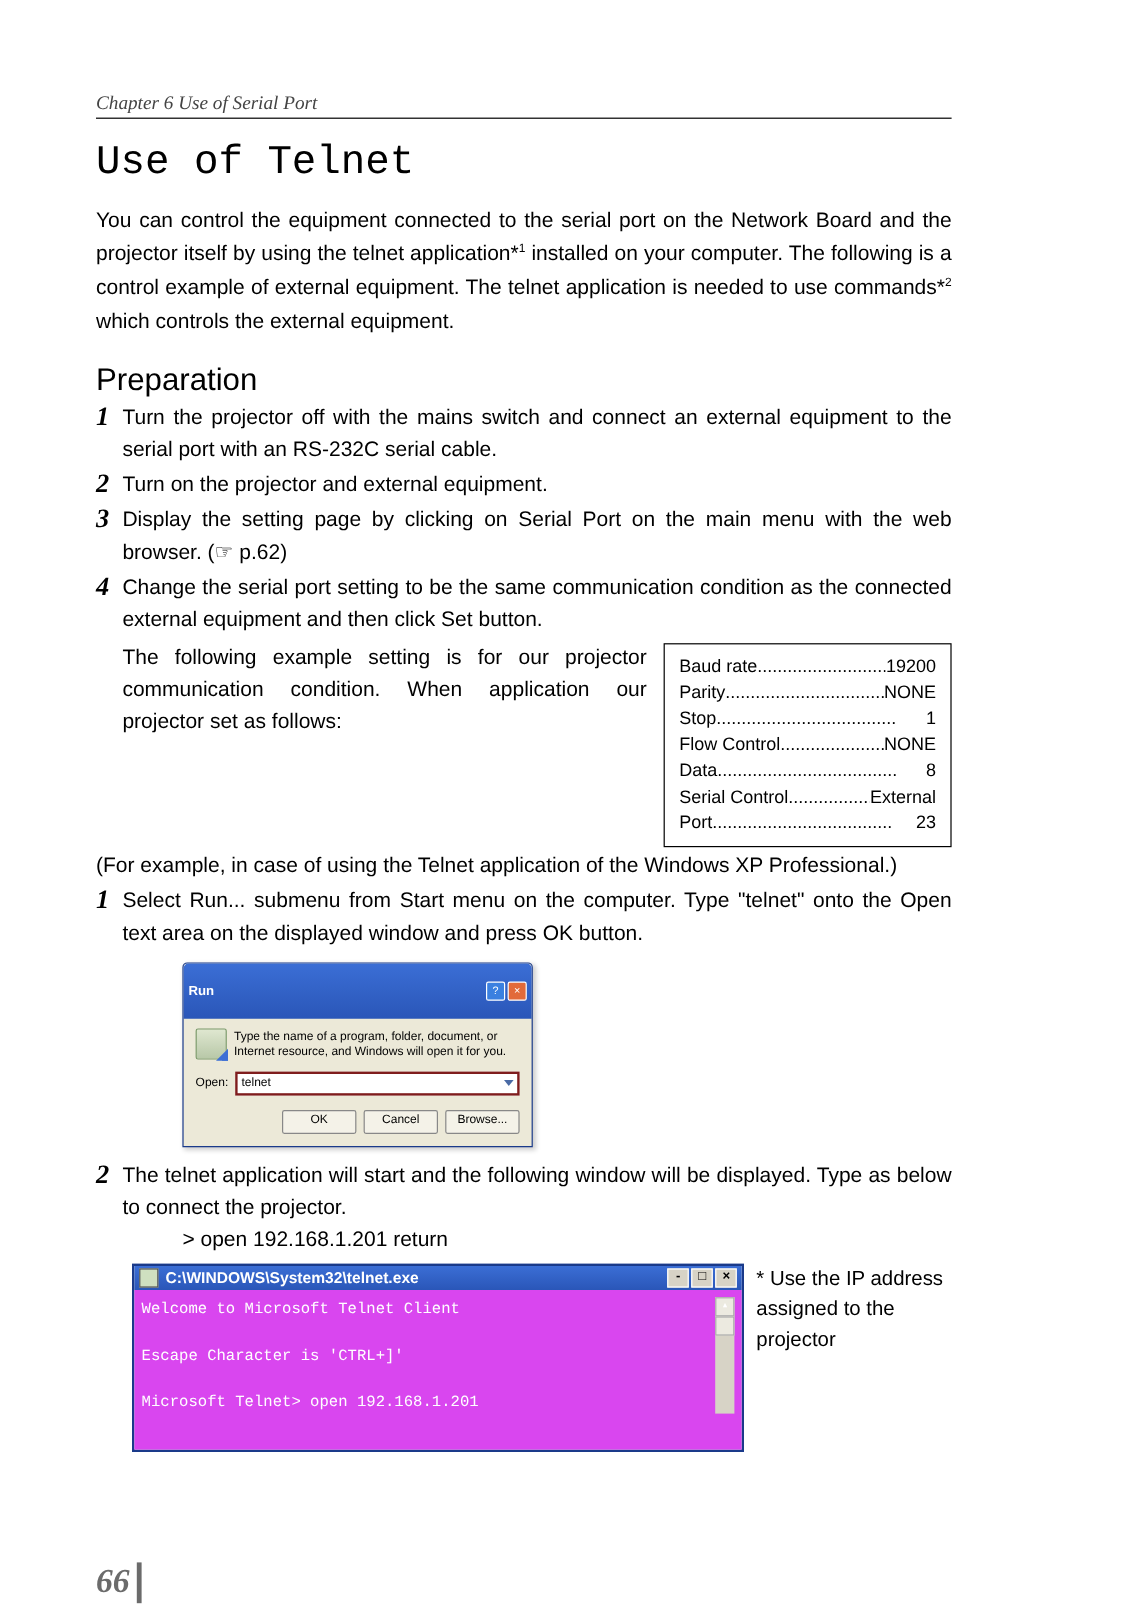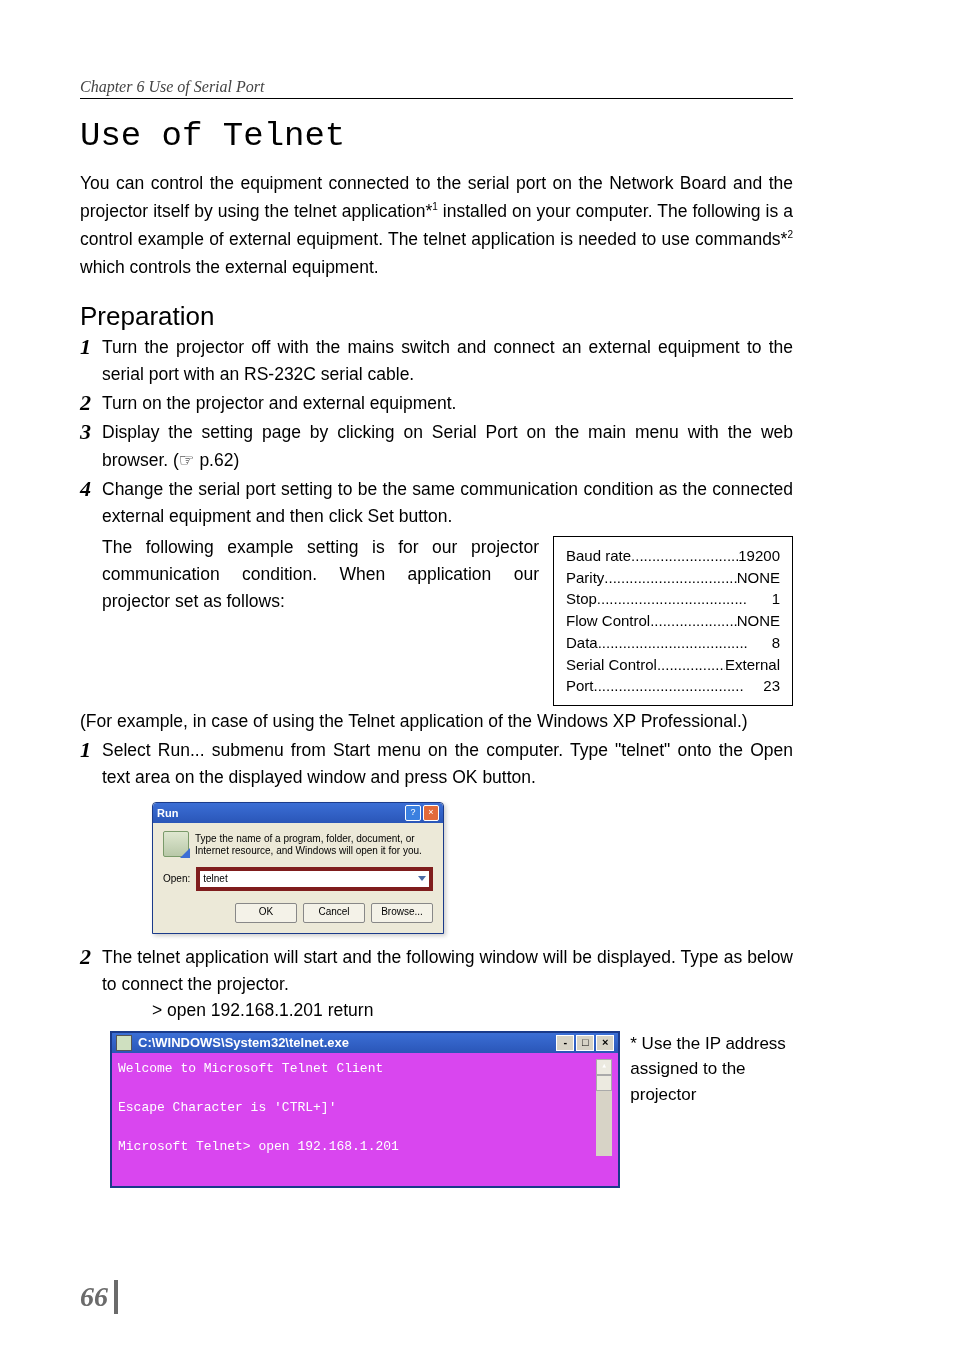--- a/index.html
+++ b/index.html
@@ -101,21 +101,21 @@
     margin: 10px 0 10px 72px;
     border: 1px solid #1a3a8a;
     border-radius: 4px 4px 0 0;
     font-size: 10px;
     background: #ece9d8;
     box-shadow: 2px 2px 4px rgba(0,0,0,.2);
   }
   .run-titlebar {
     background: linear-gradient(#3b6ed5,#2a56b8);
     color: #fff;
-    padding: 2px 4px;
+    padding: 15px 4px;
     display: flex;
     align-items: center;
     border-radius: 4px 4px 0 0;
     height: 16px;
     justify-content: flex-end;
   }
   .run-titlebar .t { flex:1; font-weight:bold; font-size:11px;}
   .run-titlebar .ctl {
     width: 14px; height: 14px; background:#e26a3a; border:1px solid #fff;
     margin-left:2px; font-size:9px; text-align:center; line-height:12px; color:#fff; border-radius:2px;
@@ -132,21 +132,21 @@
   .run-icon::after{
     content:""; position:absolute; right:-2px; bottom:-2px; width:10px;height:10px;
     border-left:5px solid transparent; border-top:5px solid transparent;
     border-right:5px solid #3b6ed5; border-bottom:5px solid #3b6ed5;
     transform:rotate(0deg);
     box-sizing:border-box;
   }
   .run-open-row { display:flex; align-items:center; gap:6px; margin-top:10px; }
   .run-open-row label { font-size:10px; }
   .run-input {
-    flex:1; border:4px solid #7f1d1d; background:#fff; height:16px;
+    flex:1; border:2px solid #7f1d1d; background:#fff; height:16px;
     font-size:10px; padding:0 3px;
     display:flex; align-items:center; justify-content:space-between;
   }
   .run-input .caret{ width:0;height:0;border-left:4px solid transparent;border-right:4px solid transparent;border-top:5px solid #4a6aa5;}
   .run-buttons { display:flex; justify-content:flex-end; gap:6px; margin-top:12px; }
   .run-btn {
     width:60px; height:18px; font-size:10px; border:1px solid #888;
     background:#f4f2e8; border-radius:2px; text-align:center; line-height:16px;
   }
   .telnet-wrap {

